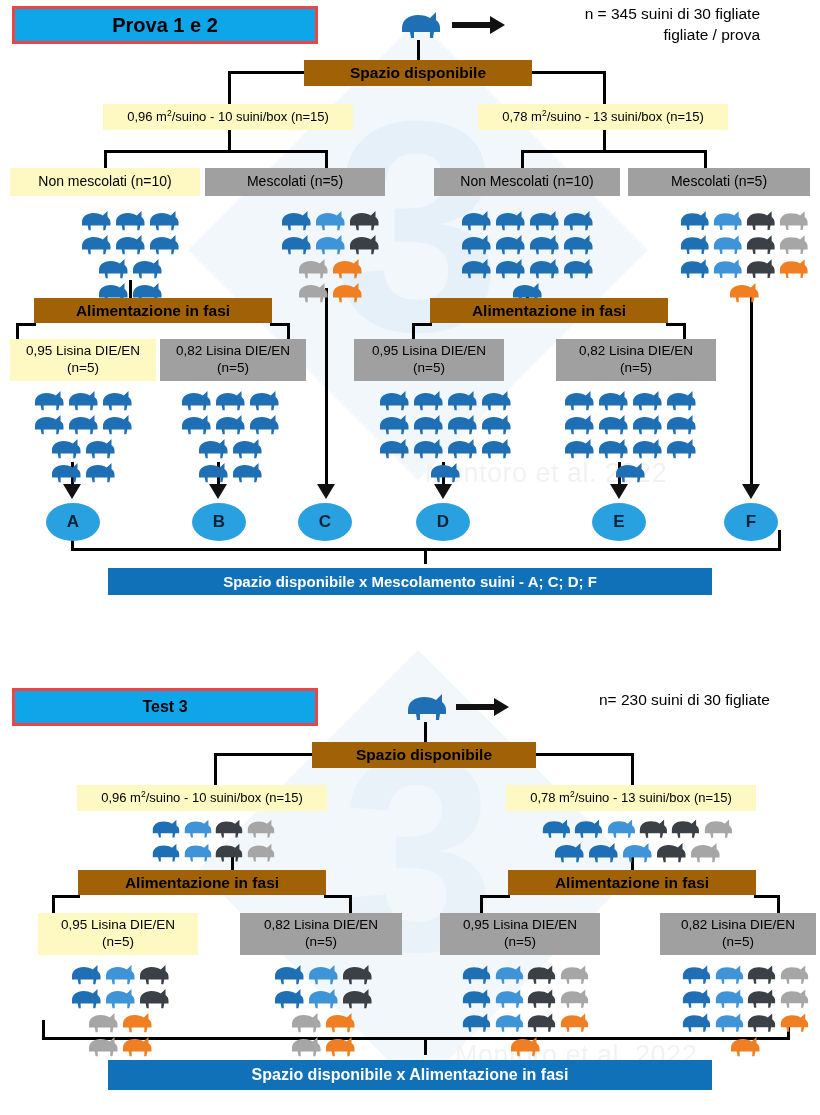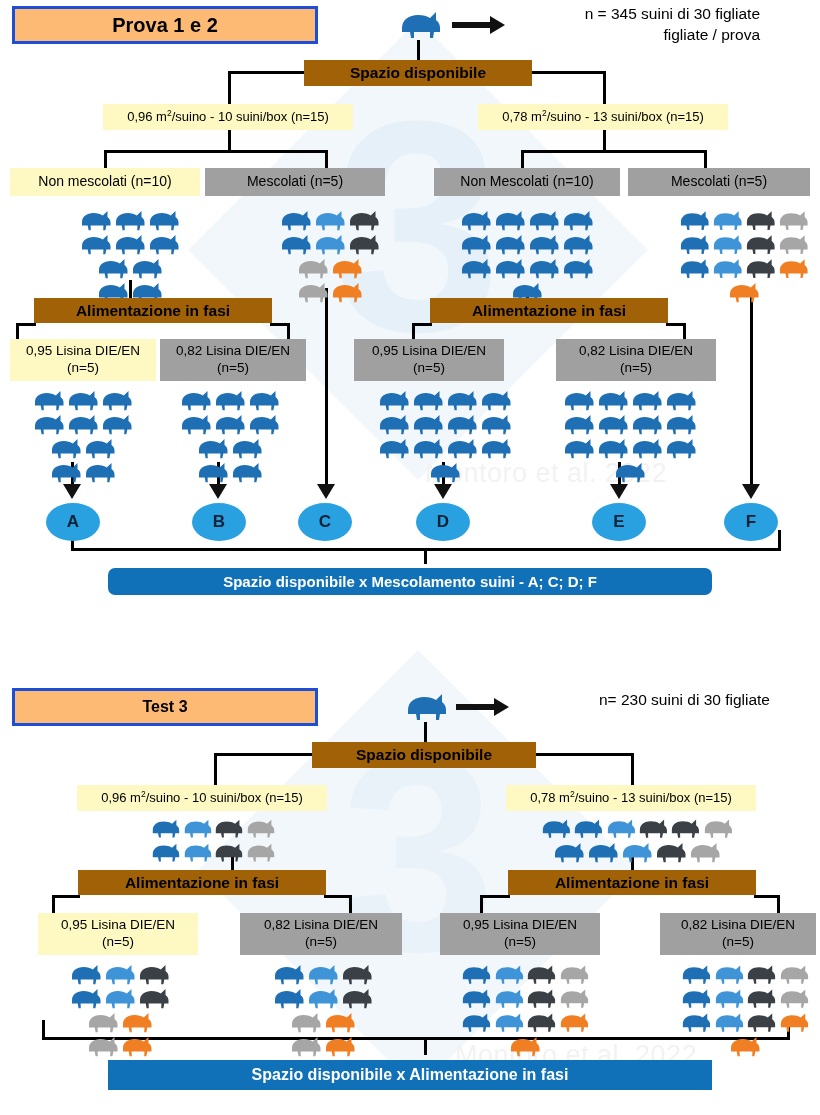--- a/index.html
+++ b/index.html
@@ -25,21 +25,21 @@
   }
 
   
   .abs{position:absolute;z-index:2;}
   .ln{position:absolute;background:#000000;z-index:1;}
   .ln-h{height:3px;}
   .ln-v{width:3px;}
 
   
   .title-box{
-    position:absolute;border:3px solid #1d4ed8;background:#fdba74;
+    position:absolute;border:3px solid #ef4444;background:#0ea5e9;
     display:flex;align-items:center;justify-content:center;
     font-weight:bold;color:#000;z-index:3;
   }
 
   
   .note{
     position:absolute;text-align:right;font-size:15.5px;color:#000;
     line-height:1.35;z-index:3;
   }
 
@@ -570,21 +570,21 @@
   <div class="ellipse" style="left:298px;top:503px;width:54px;height:38px;">C</div>
   <div class="ellipse" style="left:416px;top:503px;width:54px;height:38px;">D</div>
   <div class="ellipse" style="left:592px;top:503px;width:54px;height:38px;">E</div>
   <div class="ellipse" style="left:724px;top:503px;width:54px;height:38px;">F</div>
 
   <div class="ln ln-h" style="left:71px;top:548px;width:710px;"></div>
   <div class="ln ln-v" style="left:71px;top:530px;height:20px;"></div>
   <div class="ln ln-v" style="left:778px;top:530px;height:20px;"></div>
   <div class="ln ln-v" style="left:424px;top:548px;height:16px;"></div>
 
-  <div class="blue-bar" style="left:108px;top:568px;width:604px;height:27px;border-radius:7px;">Spazio disponibile x Mescolamento suini - A; C; D; F</div>
+  <div class="blue-bar" style="left:108px;top:568px;width:604px;height:27px;">Spazio disponibile x Mescolamento suini - A; C; D; F</div>
 
   <div class="title-box" style="left:12px;top:688px;width:300px;height:32px;font-size:16px;">Test 3</div>
 
   <svg class="abs" style="left:404px;top:690px;" width="46" height="32" viewBox="0 0 46 32">
     <path d="M4 20 C4 12 11 7 20 7 C25 7 29 8 32 10 L38 4 L38 12 C41 14 42 17 42 20 L42 24 L36 24 L35 30 L32 30 L32 24 L16 24 L16 30 L13 30 L12 24 L4 24 Z" fill="#1f6fb5"></path>
   </svg>
   <svg class="abs" style="left:456px;top:696px;" width="54" height="22" viewBox="0 0 54 22">
     <path d="M0 8 L38 8 L38 2 L53 11 L38 20 L38 14 L0 14 Z" fill="#111"></path>
   </svg>
 

